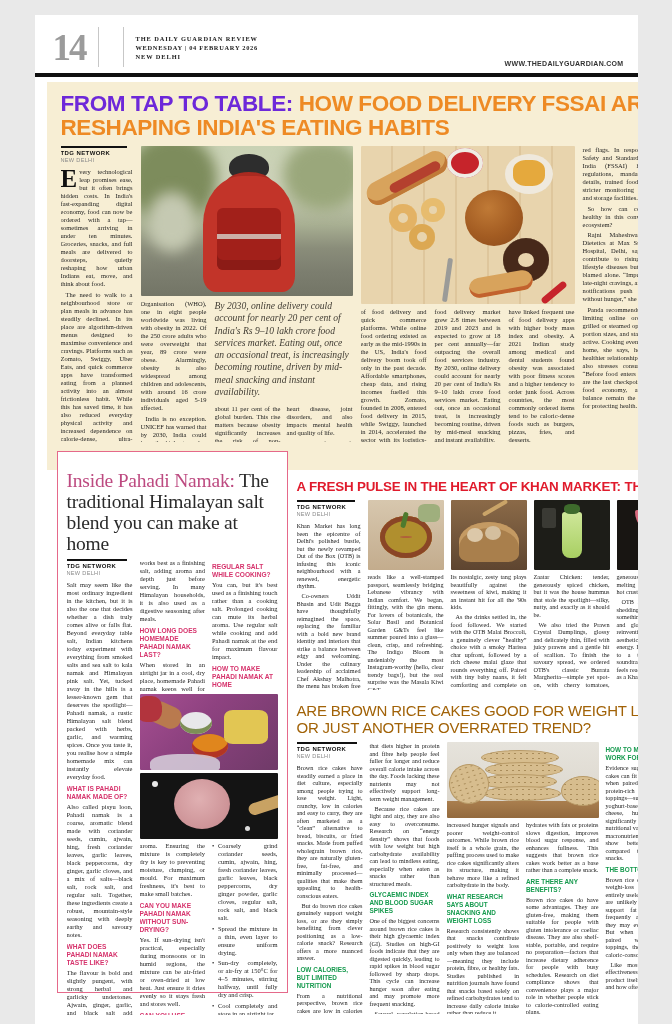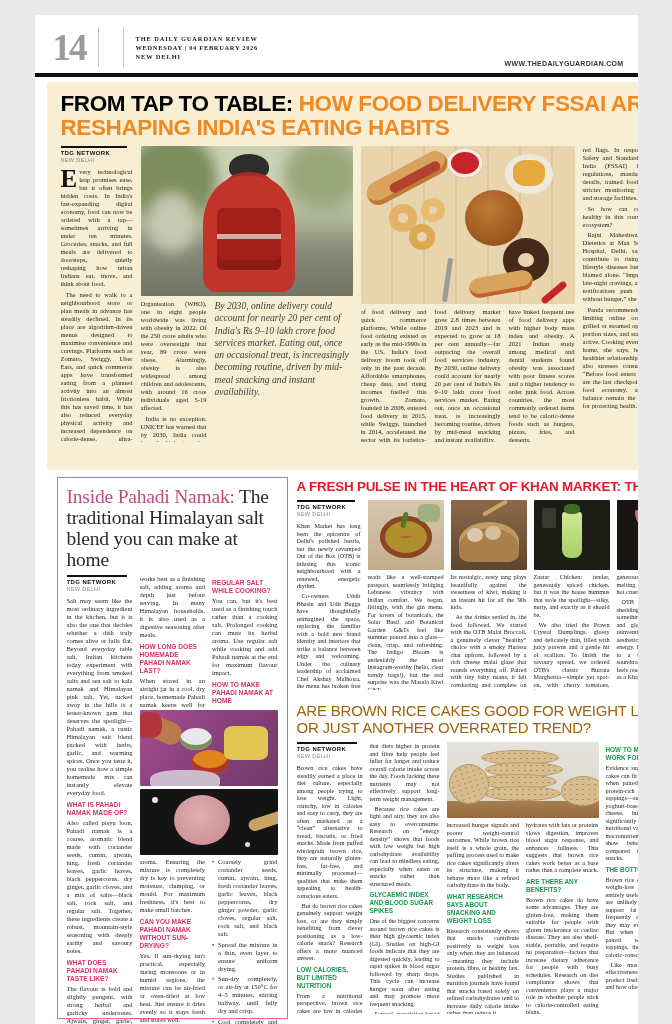--- a/index.html
+++ b/index.html
@@ -13,37 +13,37 @@
   .mast-info{font-size:6.4px;font-weight:bold;letter-spacing:.9px;line-height:9px;color:#222;}
   .mast-info .row2{letter-spacing:.7px;}
   .website{margin-left:auto;align-self:flex-end;font-family:"Liberation Sans",sans-serif;
            font-weight:bold;font-size:7px;color:#333;letter-spacing:.3px;padding-bottom:2px;}
   .toprule{position:absolute;top:58px;left:0;width:672px;height:4px;background:#101010;}
   
   .cream{position:absolute;top:67px;left:12px;width:648px;height:388px;background:#f7eed4;
          padding:10px 14px;box-sizing:border-box;}
   h1{margin:0 0 6px 0;font-family:"Liberation Sans",sans-serif;font-weight:700;
      font-size:22.5px;line-height:24px;letter-spacing:-.4px;}
-  .hl-lead{color:#000000;} .hl-rest{color:#ee8a24;}
+  .hl-lead{color:#6d28d9;} .hl-rest{color:#ee8a24;}
   .art-body{display:flex;gap:8px;height:296px;overflow:hidden;}
   .byline{border-top:2.5px solid #111;padding-top:2px;margin-bottom:4px;width:92%;
           font-family:"Liberation Sans",sans-serif;font-weight:700;font-size:6px;
           letter-spacing:.4px;color:#111;line-height:7px;}
   .byline .city{display:block;color:#8a8a8a;font-weight:400;font-size:5.6px;letter-spacing:.3px;}
   .bodycol p.para{margin:0 0 2.5px 0;text-align:justify;font-size:6.5px;line-height:8px;}
   .para + .para{text-indent:5px;}
   .subhead{font-family:"Liberation Sans",sans-serif;font-weight:700;font-size:6.6px;
            line-height:8px;margin:4px 0 2px 0;color:#222;}
   .bullet{position:relative;padding-left:6px;margin:0 0 2.5px 0;text-align:justify;font-size:6.5px;line-height:8px;}
   .bullet::before{content:"•";position:absolute;left:0;top:0;}
   .drop::first-letter{float:left;font-size:25px;line-height:19px;padding:1px 2px 0 0;font-weight:bold;color:#101010;}
   .c1{width:72px;} .c6{width:96px;}
   .g1{width:212px;display:flex;flex-direction:column;}
   .g1row{display:flex;gap:8px;flex:1;overflow:hidden;margin-top:4px;}
-  .c2{width:66px;} .qarea{flex:1;display:flex;flex-direction:row;}
+  .c2{width:66px;} .qarea{flex:1;display:flex;flex-direction:column;}
   .pullquote{font-style:italic;font-size:9.6px;line-height:12.3px;color:#403c33;margin-bottom:7px;}
   .minis{display:flex;gap:6px;flex:1;overflow:hidden;}
   .minis .bodycol{flex:1;}
   .g2{width:214px;display:flex;flex-direction:column;}
   .g2row{display:flex;gap:8px;flex:1;overflow:hidden;margin-top:4px;}
   .g2row .bodycol{flex:1;}
   
   .ph{position:relative;overflow:hidden;border-radius:1px;}
   .photo-rider{height:150px;background:linear-gradient(180deg,#c9d2b4 0%,#cdd2ba 26%,#a9b093 52%,#8a8d7a 68%,#7c7e6f 84%,#737566 100%);}
   .blob{position:absolute;border-radius:50%;filter:blur(7px);}
@@ -57,22 +57,22 @@
   .photo-prep{height:76px;background:linear-gradient(135deg,#a74f92 0%,#8e4280 40%,#6f3a68 100%);margin:3px 0;}
   .photo-pan{height:66px;background:#141414;margin-bottom:3px;}
   .kimg{height:70px;margin-bottom:3px;}
   .k1{background:linear-gradient(180deg,#d7c7ae 0%,#c3ac8d 100%);}
   .k2{background:linear-gradient(180deg,#8b6a48 0%,#5e4530 100%);}
   .k3{background:#1d1d18;} .k4{background:#181512;}
   .rimg{height:76px;background:linear-gradient(180deg,#e6e3dc 0%,#dcd7cd 78%,#a97e4e 78%,#936a3e 100%);margin-bottom:3px;}
   .cake{position:absolute;left:34px;width:78px;height:15px;background:#d7bd8e;border:1px solid #b89a67;border-radius:50%;
         background-image:radial-gradient(#a98c5a 1px,transparent 1.2px);background-size:6px 5px;box-sizing:border-box;}
   
-  .pahadi{position:absolute;top:462px;left:22px;width:231px;height:542px;border:1.5px solid #e5698a;
-          background:#fff;padding:8px 9px;box-sizing:border-box;}
+  .pahadi{position:absolute;top:436px;left:22px;width:231px;height:542px;border:1.5px solid #e5698a;
+          background:#fff;padding:18px 9px;box-sizing:border-box;}
   .pahadi h2{margin:0 0 5px 0;font-size:19.5px;line-height:21px;font-weight:normal;letter-spacing:-.2px;color:#2a2a2a;}
   .p-lead{color:#bd4a80;}
   .pahadi-body{display:flex;gap:7px;height:456px;overflow:hidden;}
   .pahadi .subhead{color:#d6336c;}
   .pcol1{width:66px;} .pright{flex:1;display:flex;flex-direction:column;}
   .prow1{display:flex;gap:7px;height:132px;overflow:hidden;}
   .prow2{display:flex;gap:7px;flex:1;overflow:hidden;}
   .prow1 .bodycol,.prow2 .bodycol{flex:1;}
   
   .khan{position:absolute;top:464px;left:262px;width:398px;}

